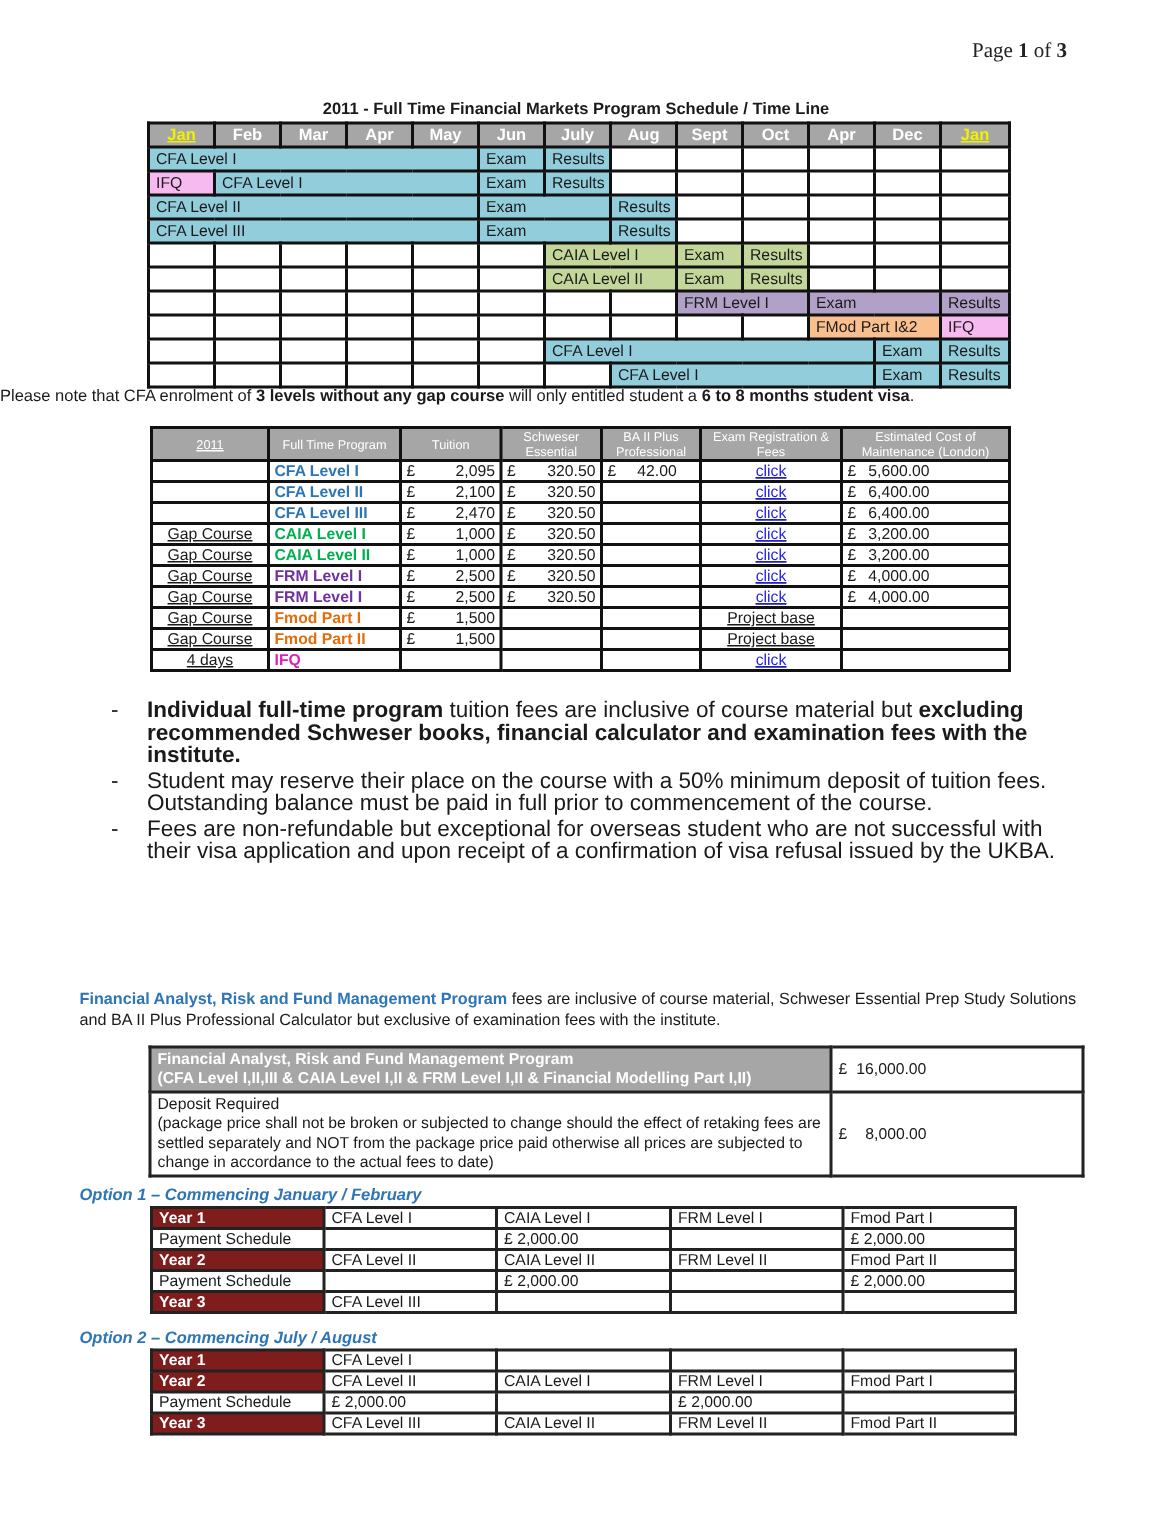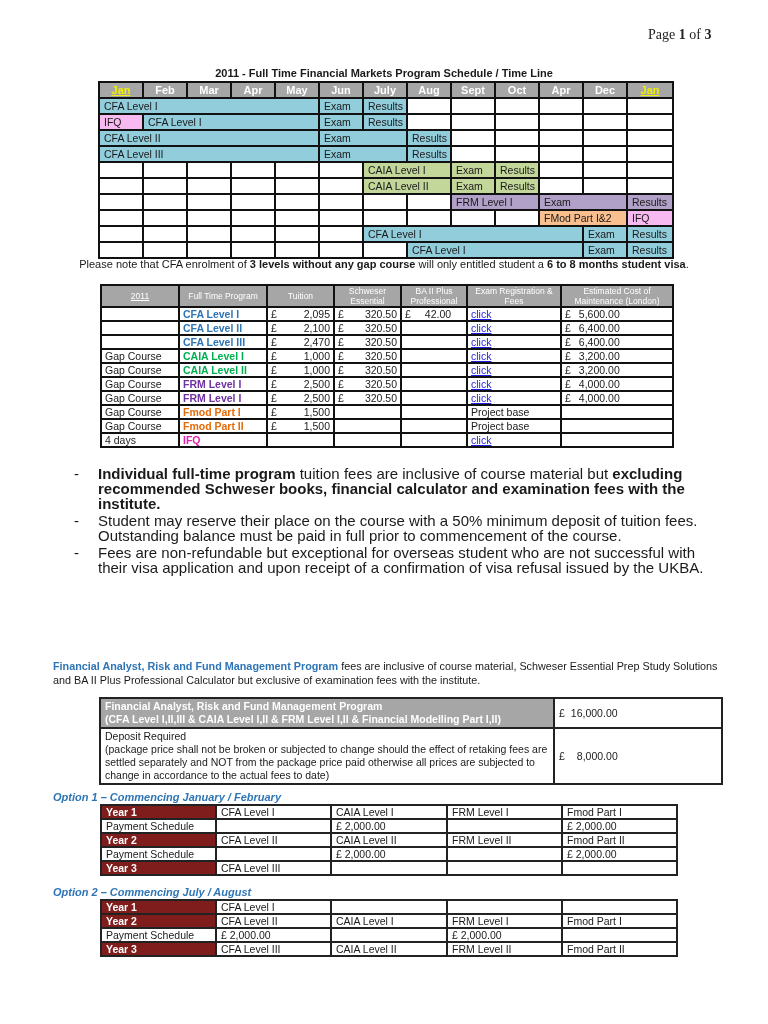--- a/index.html
+++ b/index.html
@@ -11,27 +11,27 @@
   
   .timeline { position: absolute; top: 81px; left: 98px; width: 574px; table-layout: fixed; font-size: 10.5px; padding-left: 12px; }
   .timeline td { border: 2px solid #111; height: 16px; padding: 0 4px; white-space: nowrap; overflow: visible; }
   .timeline tr.head td { background: #a6a6a6; color: #fff; font-weight: bold; text-align: center; font-size: 11px; }
   .timeline tr.head td.jan { color: #f0f000; text-decoration: underline; }
   .cfa { background: #92cddc; }
   .ifq { background: #f6b9f0; }
   .caia { background: #c4d79b; }
   .frm { background: #b1a0c7; }
   .fmod { background: #fabf8f; }
-  .note { position: absolute; top: 258px; left: 0; width: 768px; text-align: center; font-size: 11px; }
+  .note { position: absolute; top: 258px; left: 0; width: 768px; font-size: 11px; }
   
   .fees { position: absolute; top: 284px; left: 100px; width: 572px; table-layout: fixed; font-size: 10.5px; }
   .fees td { border: 2px solid #111; height: 13.6px; padding: 0 3px; white-space: nowrap; line-height: 12px; }
   .fees tr.head td { background: #a6a6a6; color: #fff; text-align: center; font-size: 8.5px; line-height: 10px; height: 18px; white-space: normal; }
   .fees tr.head td u { text-decoration: underline; }
-  .c { text-align: left; }
+  .c { text-align: center; text-decoration: underline; }
   .money { display: flex; justify-content: space-between; }
   .money.left { justify-content: flex-start; gap: 6px; }
   .prog { font-weight: bold; }
   .blue { color: #2e75b6; }
   .green { color: #00b050; }
   .purple { color: #7030a0; }
   .orange { color: #e46c0a; }
   .magenta { color: #e020b0; }
   .link { color: #1f1fe0; text-decoration: underline; cursor: pointer; }
   

